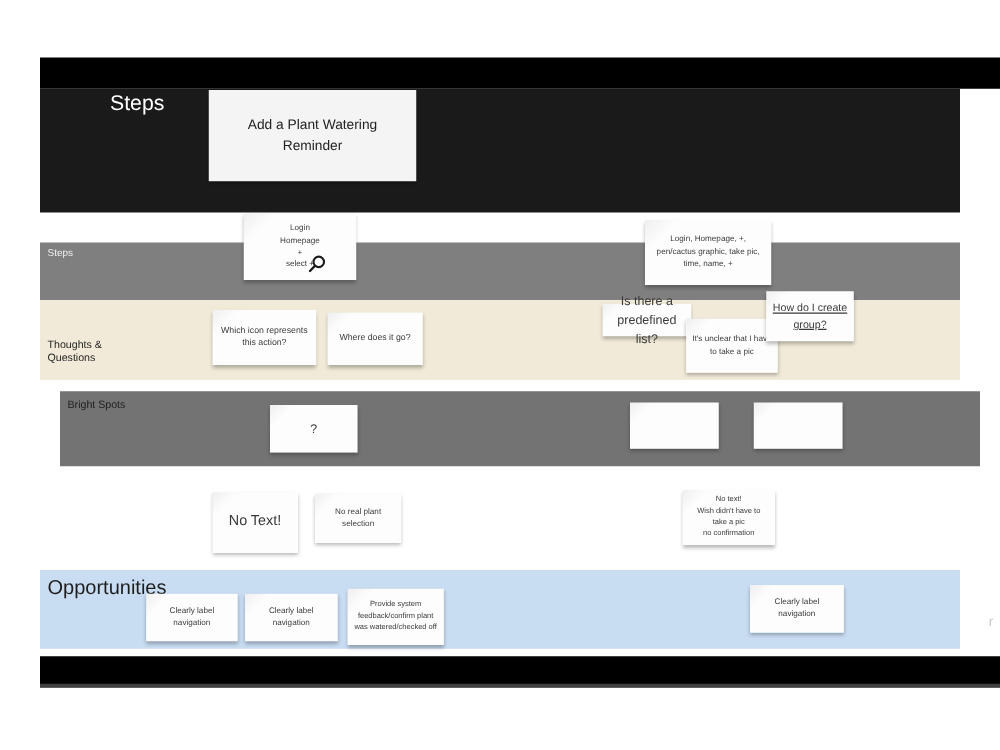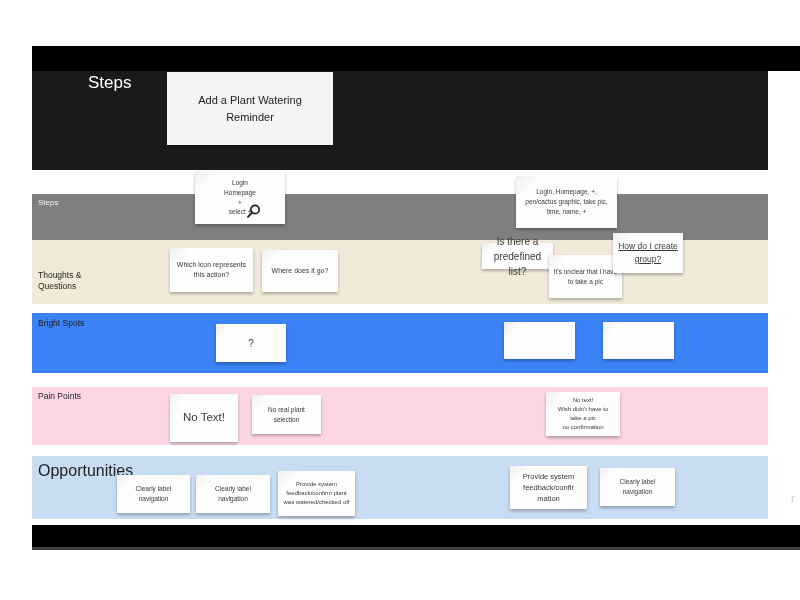--- a/index.html
+++ b/index.html
@@ -92,44 +92,38 @@
 
   <div id="row-thoughts" class="row" style="background-color: rgb(241, 234, 216);">
     <div class="row-label">Thoughts &amp; Questions</div>
   </div>
   <div id="note-t1" class="note">Which icon represents this action?</div>
   <div id="note-t2" class="note">Where does it go?</div>
   <div id="note-t3" class="note">Is there a predefined list?</div>
   <div id="note-t4" class="note">It's unclear that I have to take a pic</div>
   <div id="note-t5" class="note">How do I create group?</div>
 
-  <div id="row-bright" class="row" style="background-color: #3b82f6;">
+  <div id="row-bright" class="row" style="background-color: #737373; margin-left: 16px;">
     <div class="row-label">Bright Spots</div>
   </div>
   <div id="note-b1" class="note">?</div>
   <div id="note-b2" class="note"></div>
   <div id="note-b3" class="note"></div>
 
-  <div id="row-pain" class="row" style="background-color: rgb(252, 215, 225);">
-    <div class="row-label">Pain Points</div>
-  </div>
   <div id="note-p1" class="note">No Text!</div>
   <div id="note-p2" class="note">No real plant selection</div>
   <div id="note-p3" class="note">No text!
 Wish didn't have to
 take a pic
 no confirmation</div>
 
   <div id="row-opps" class="row" style="background-color: rgb(200, 220, 242);">
     <div class="row-label">Opportunities</div>
   </div>
   <div id="note-o1" class="note">Clearly label navigation</div>
   <div id="note-o2" class="note">Clearly label navigation</div>
   <div id="note-o3" class="note">Provide system feedback/confirm plant was watered/checked off</div>
-  <div id="note-o4" class="note">Provide system
-feedback/confir
-mation</div>
   <div id="note-o5" class="note">Clearly label navigation</div>
 
   <div id="bottom-bar" class="bar" style="background-color: rgb(0, 0, 0);"></div>
 
   <div id="stray-r">r</div>
 </div>
 
 </body></html>

